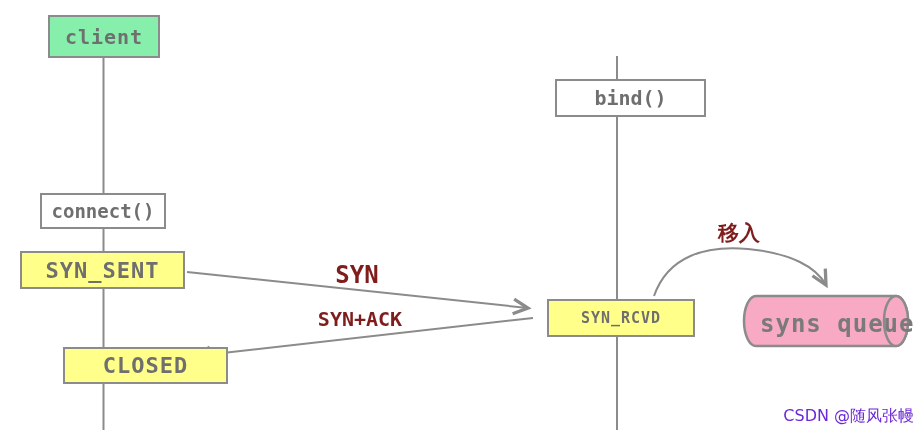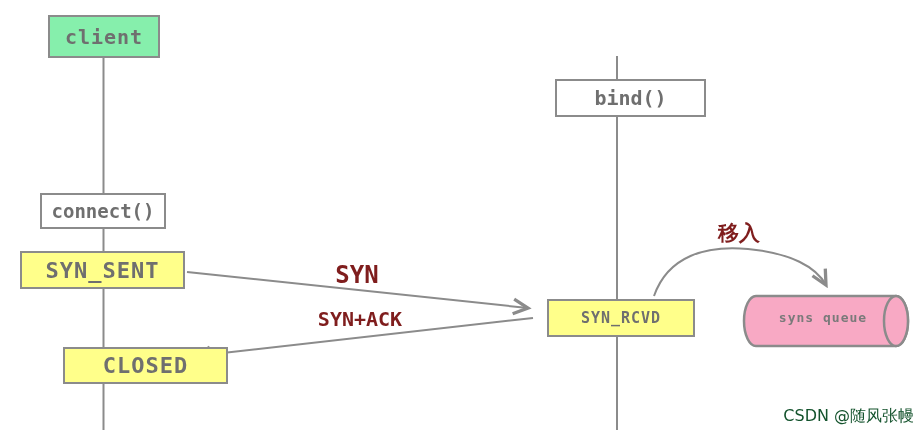--- a/index.html
+++ b/index.html
@@ -38,25 +38,25 @@
   .box-connect{left:40px; top:193px;width:126px;height:36px;font-size:19px;letter-spacing:0;}
   .box-bind   {left:555px;top:79px; width:151px;height:38px;font-size:20px;letter-spacing:0;}
   .box-listen {left:555px;top:133px;width:126px;height:38px;font-size:20px;letter-spacing:0;}
   .box-synsent{left:20px; top:251px;width:165px;height:38px;font-size:22px;}
   .box-closed {left:21px; top:347px;width:165px;height:37px;font-size:22px;margin-left:42px;}
   .box-synrcvd{left:535px;top:299px;width:148px;height:38px;font-size:15px;margin-left:12px;}
   .lbl-syn    {left:327px;top:261px;width:60px; font-size:24px;}
   .lbl-synack {left:310px;top:307px;width:100px;font-size:20px;}
   .lbl-move   {left:708px;top:219px;width:62px; font-size:21px;
                font-family:"DejaVu Sans","Liberation Sans",sans-serif;}
-  .lbl-queue  {left:760px;top:310px;width:126px;font-size:13px;color:#7a7a7a;letter-spacing:1px;}
+  .lbl-queue  {left:760px;top:310px;width:126px;font-size:24px;color:#7a7a7a;letter-spacing:1px;}
   .watermark{
     position:absolute;left:769px;top:406px;width:145px;
     font-family:"DejaVu Sans","Liberation Sans",sans-serif;
-    font-size:16px;color:#14532d;z-index:2;text-align:right;
+    font-size:16px;color:#6d28d9;z-index:2;text-align:right;
     font-weight:normal;white-space:nowrap;
   }
 </style>
 </head>
 <body>
 
 <div id="stage">
 
   <svg id="wires" width="922" height="439" viewBox="0 0 922 439">
     <defs>

